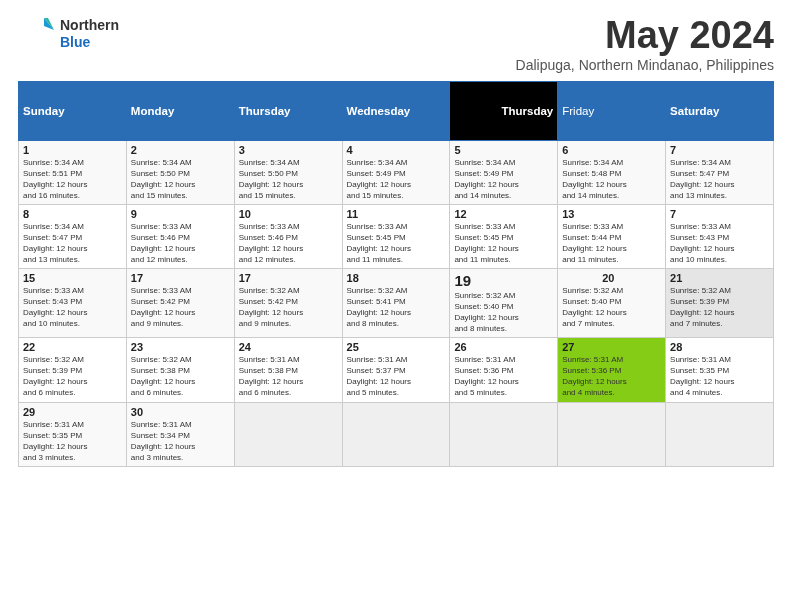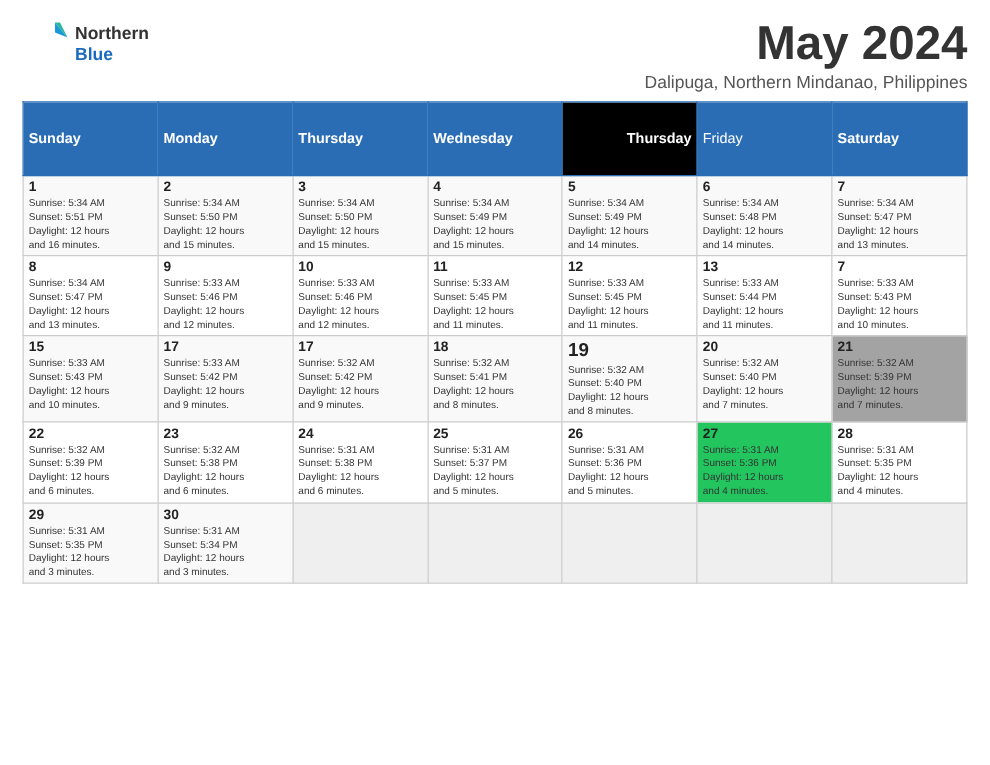--- a/index.html
+++ b/index.html
@@ -145,24 +145,24 @@
           </td>
           <td style="border: 1px solid rgb(204, 204, 204); vertical-align: top; padding: 3px 4px; width: 14.2857%; min-height: 55px; background-color: rgb(249, 249, 249);">
             <span style="font-size: 11px; font-weight: bold; color: rgb(34, 34, 34); display: block; margin-bottom: 1px;">18</span>
             <div style="font-size: 8px; color: rgb(51, 51, 51); line-height: 1.38;">Sunrise: 5:32 AM<br>Sunset: 5:41 PM<br>Daylight: 12 hours<br>and 8 minutes.</div>
           </td>
           <td style="border: 1px solid rgb(204, 204, 204); vertical-align: top; padding: 3px 4px; width: 14.2857%; min-height: 55px; background-color: rgb(249, 249, 249);">
             <span style="font-size: 15px; font-weight: bold; color: rgb(34, 34, 34); display: block; margin-bottom: 1px;">19</span>
             <div style="font-size: 8px; color: rgb(51, 51, 51); line-height: 1.38;">Sunrise: 5:32 AM<br>Sunset: 5:40 PM<br>Daylight: 12 hours<br>and 8 minutes.</div>
           </td>
           <td style="border: 1px solid rgb(204, 204, 204); vertical-align: top; padding: 3px 4px; width: 14.2857%; min-height: 55px; background-color: rgb(249, 249, 249);">
-            <span style="font-size: 11px; font-weight: bold; color: rgb(34, 34, 34); display: block; margin-bottom: 1px;">20</span>
+            <span style="font-size: 11px; font-weight: bold; color: rgb(34, 34, 34); display: block; margin-bottom: 1px; margin-left: 40px;">20</span>
             <div style="font-size: 8px; color: rgb(51, 51, 51); line-height: 1.38;">Sunrise: 5:32 AM<br>Sunset: 5:40 PM<br>Daylight: 12 hours<br>and 7 minutes.</div>
           </td>
-          <td style="border: 1px solid rgb(204, 204, 204); vertical-align: top; padding: 3px 4px; width: 14.2857%; min-height: 55px; background-color: #a3a3a3;">
+          <td style="border: 1px solid rgb(204, 204, 204); vertical-align: top; padding: 3px 4px; width: 14.2857%; min-height: 55px; background-color: #e5e5e5;">
             <span style="font-size: 11px; font-weight: bold; color: rgb(34, 34, 34); display: block; margin-bottom: 1px;">21</span>
             <div style="font-size: 8px; color: rgb(51, 51, 51); line-height: 1.38;">Sunrise: 5:32 AM<br>Sunset: 5:39 PM<br>Daylight: 12 hours<br>and 7 minutes.</div>
           </td>
         </tr>
         <tr>
           <td style="border: 1px solid rgb(204, 204, 204); vertical-align: top; padding: 3px 4px; width: 14.2857%; min-height: 55px; background-color: rgb(255, 255, 255);">
             <span style="font-size: 11px; font-weight: bold; color: rgb(34, 34, 34); display: block; margin-bottom: 1px;">22</span>
             <div style="font-size: 8px; color: rgb(51, 51, 51); line-height: 1.38;">Sunrise: 5:32 AM<br>Sunset: 5:39 PM<br>Daylight: 12 hours<br>and 6 minutes.</div>
           </td>
           <td style="border: 1px solid rgb(204, 204, 204); vertical-align: top; padding: 3px 4px; width: 14.2857%; min-height: 55px; background-color: rgb(255, 255, 255);">
@@ -174,21 +174,21 @@
             <div style="font-size: 8px; color: rgb(51, 51, 51); line-height: 1.38;">Sunrise: 5:31 AM<br>Sunset: 5:38 PM<br>Daylight: 12 hours<br>and 6 minutes.</div>
           </td>
           <td style="border: 1px solid rgb(204, 204, 204); vertical-align: top; padding: 3px 4px; width: 14.2857%; min-height: 55px; background-color: rgb(255, 255, 255);">
             <span style="font-size: 11px; font-weight: bold; color: rgb(34, 34, 34); display: block; margin-bottom: 1px;">25</span>
             <div style="font-size: 8px; color: rgb(51, 51, 51); line-height: 1.38;">Sunrise: 5:31 AM<br>Sunset: 5:37 PM<br>Daylight: 12 hours<br>and 5 minutes.</div>
           </td>
           <td style="border: 1px solid rgb(204, 204, 204); vertical-align: top; padding: 3px 4px; width: 14.2857%; min-height: 55px; background-color: rgb(255, 255, 255);">
             <span style="font-size: 11px; font-weight: bold; color: rgb(34, 34, 34); display: block; margin-bottom: 1px;">26</span>
             <div style="font-size: 8px; color: rgb(51, 51, 51); line-height: 1.38;">Sunrise: 5:31 AM<br>Sunset: 5:36 PM<br>Daylight: 12 hours<br>and 5 minutes.</div>
           </td>
-          <td style="border: 1px solid rgb(204, 204, 204); vertical-align: top; padding: 3px 4px; width: 14.2857%; min-height: 55px; background-color: #22c55e;">
+          <td style="border: 1px solid rgb(204, 204, 204); vertical-align: top; padding: 3px 4px; width: 14.2857%; min-height: 55px; background-color: #84cc16;">
             <span style="font-size: 11px; font-weight: bold; color: rgb(34, 34, 34); display: block; margin-bottom: 1px;">27</span>
             <div style="font-size: 8px; color: rgb(51, 51, 51); line-height: 1.38;">Sunrise: 5:31 AM<br>Sunset: 5:36 PM<br>Daylight: 12 hours<br>and 4 minutes.</div>
           </td>
           <td style="border: 1px solid rgb(204, 204, 204); vertical-align: top; padding: 3px 4px; width: 14.2857%; min-height: 55px; background-color: rgb(255, 255, 255);">
             <span style="font-size: 11px; font-weight: bold; color: rgb(34, 34, 34); display: block; margin-bottom: 1px;">28</span>
             <div style="font-size: 8px; color: rgb(51, 51, 51); line-height: 1.38;">Sunrise: 5:31 AM<br>Sunset: 5:35 PM<br>Daylight: 12 hours<br>and 4 minutes.</div>
           </td>
         </tr>
         <tr>
           <td style="border: 1px solid rgb(204, 204, 204); vertical-align: top; padding: 3px 4px; width: 14.2857%; min-height: 55px; background-color: rgb(249, 249, 249);">

